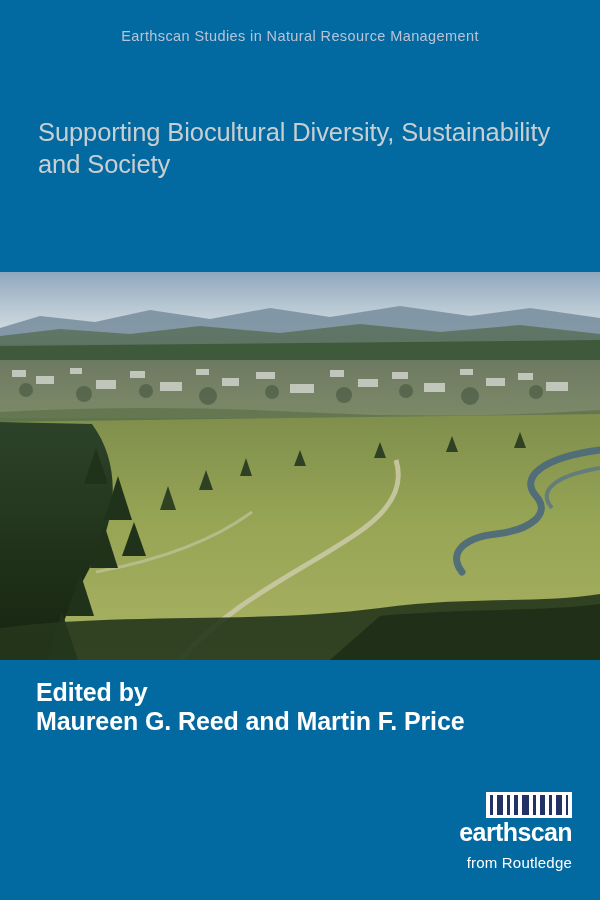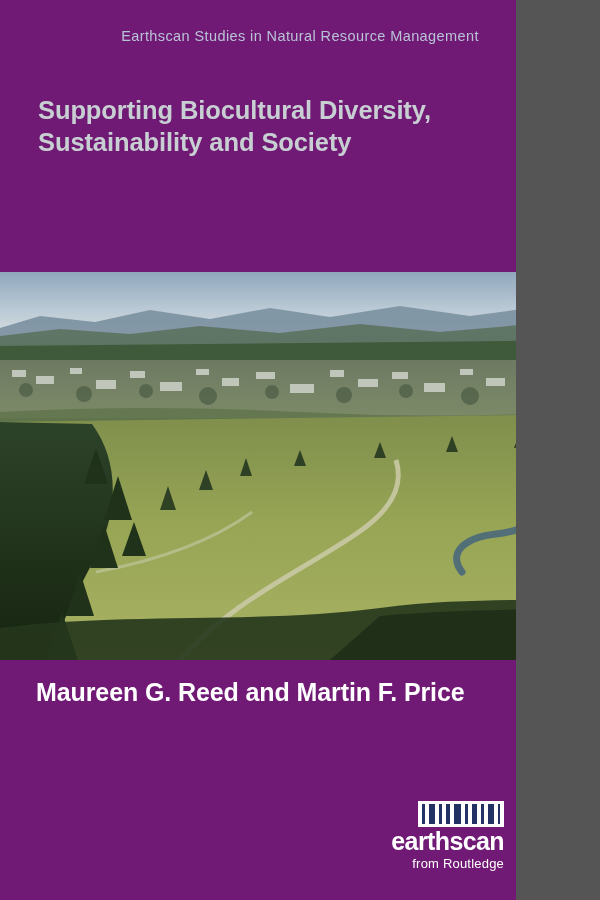--- a/index.html
+++ b/index.html
@@ -2,23 +2,23 @@
 <html><head>
 <meta charset="utf-8">
 <style>
   html, body {
     margin: 0;
     padding: 0;
     background: #555;
   }
   .cover {
     position: relative;
-    width: 516px;
+    width: 600px;
     height: 900px;
-    background: #701a75;
+    background: #0369a1;
     overflow: hidden;
     font-family: "Liberation Sans", sans-serif;
   }
 
   
   .series {
     position: absolute;
     top: 28px;
     left: 0;
     width: 600px;
@@ -40,23 +40,23 @@
     color: #ffffff;
     font-size: 35px;
     font-weight: bold;
     line-height: 1.18;
     letter-spacing: -0.2px;
     margin: 0;
   }
   .subtitle {
     color: #c8cfd2;
     font-size: 25.5px;
-    font-weight: bold;
+    font-weight: normal;
     line-height: 1.26;
-    margin: 8px 0 0 0;
+    margin: 30px 0 0 0;
     letter-spacing: -0.1px;
   }
 
   
   .photo {
     position: absolute;
     top: 272px;
     left: 0;
     width: 600px;
     height: 388px;
@@ -83,44 +83,44 @@
     color: #ffffff;
     font-size: 25px;
     font-weight: bold;
     margin: 0 0 0 0;
     letter-spacing: -0.1px;
   }
 
   
   .logo {
     position: absolute;
-    right: 12px;
+    right: 28px;
     bottom: 30px;
     text-align: right;
     width: 200px;
   }
   .logo-mark {
     display: block;
     margin-left: auto;
   }
   .logo-name {
     display: block;
     color: #ffffff;
     font-size: 25px;
     font-weight: bold;
     letter-spacing: -0.6px;
     margin-top: 2px;
     line-height: 1;
   }
   .logo-sub {
     display: block;
     color: #ffffff;
-    font-size: 13px;
+    font-size: 15px;
     letter-spacing: 0.2px;
-    margin-top: 3px;
+    margin-top: 10px;
     line-height: 1;
   }
 </style>
 </head>
 <body>
 
 <div class="cover">
 
   <div class="series">Earthscan Studies in Natural Resource Management</div>
 
@@ -219,20 +219,21 @@
         <polygon points="452,164 458,180 446,180"></polygon>
         <polygon points="520,160 526,176 514,176"></polygon>
       </g>
 
       <path d="M0,356 C120,340 260,352 380,336 C470,324 540,332 600,322 L600,388 L0,388 Z" fill="#25361d" opacity="0.9"></path>
       <path d="M380,344 C460,336 540,340 600,332 L600,388 L330,388 Z" fill="#1c2b16" opacity="0.85"></path>
     </svg>
   </div>
 
   <div class="editors">
+    <p class="edited-by">Edited by</p>
     <p class="editor-names">Maureen G. Reed and Martin F. Price</p>
   </div>
 
   <div class="logo">
     <svg class="logo-mark" width="86" height="26" viewBox="0 0 86 26" xmlns="http://www.w3.org/2000/svg">
       <rect x="0" y="0" width="86" height="26" fill="#ffffff"></rect>
       <g fill="#223265">
         <rect x="4" y="3" width="3" height="20"></rect>
         <rect x="11" y="3" width="6" height="20"></rect>
         <rect x="21" y="3" width="3" height="20"></rect>

